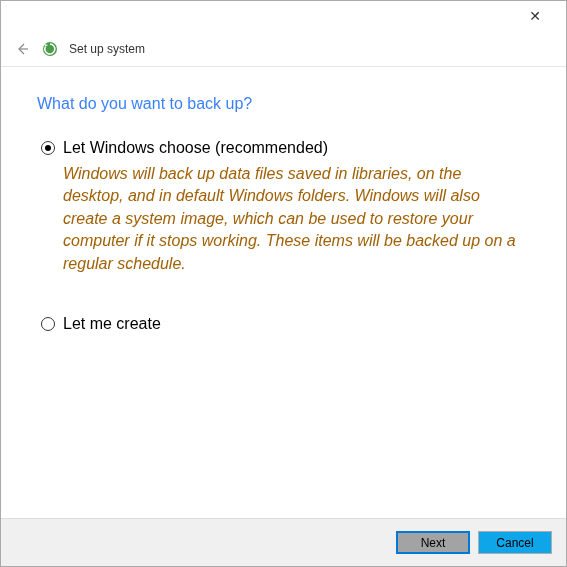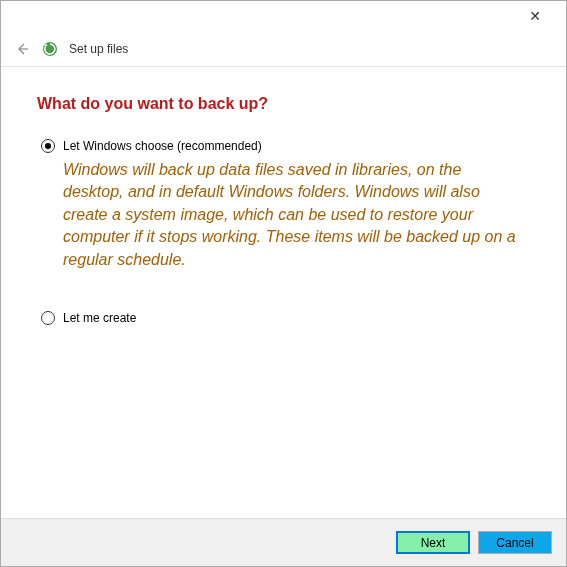--- a/index.html
+++ b/index.html
@@ -61,22 +61,22 @@
     }
     .app-title {
       font-size: 12px;
       color: #333;
     }
     .content {
       padding: 28px 36px 0 36px;
     }
     .heading {
       font-size: 16px;
-      color: #b91c1c;
-      font-weight: 700;
+      color: #3b82f6;
+      font-weight: 400;
       margin-bottom: 26px;
     }
     .option-group {
       margin-bottom: 40px;
       padding-left: 4px;
     }
     .radio-row {
       display: flex;
       align-items: center;
       gap: 8px;
@@ -94,21 +94,21 @@
       flex-shrink: 0;
     }
     .radio.selected::after {
       content: "";
       width: 6px;
       height: 6px;
       background: #000;
       border-radius: 50%;
     }
     .radio-label {
-      font-size: 12px;
+      font-size: 16px;
       color: #000;
     }
     .option-desc {
       font-size: 16px;
       color: #a16207;
       line-height: 1.4;
       padding-left: 22px;
       padding-right: 10px;
       font-style: italic;
     }
@@ -132,21 +132,21 @@
       border: 1px solid #adadad;
       background: #0ea5e9;
       font-size: 12px;
       font-family: inherit;
       color: #000;
       cursor: pointer;
       padding: 0 14px;
     }
     .btn.primary {
       border: 2px solid #0078d7;
-      background: #86efac;
+      background: #a3a3a3;
     }
   </style>
 </head>
 <body>
 
 <div class="titlebar">
   <div class="close-btn">
     <span>✕</span>
   </div>
 </div>
@@ -158,21 +158,21 @@
       <path d="M5 8 L14 8" stroke="#888" stroke-width="1.2" fill="none"></path>
     </svg>
   </div>
   <div class="app-icon">
     <svg width="18" height="18" viewBox="0 0 18 18">
       <circle cx="9" cy="9" r="7" fill="#4a9b4a"></circle>
       <path d="M9 4 A5 5 0 1 1 4.5 6.5" stroke="#fff" stroke-width="1.5" fill="none"></path>
       <path d="M3 4 L4.5 6.5 L7 5" fill="#fff"></path>
     </svg>
   </div>
-  <div class="app-title">Set up files</div>
+  <div class="app-title">Set up system</div>
 </div>
 
 <div class="content">
   <h1 class="heading">What do you want to back up?</h1>
 
   <div class="option-group">
     <div class="radio-row">
       <div class="radio selected"></div>
       <span class="radio-label">Let Windows choose (recommended)</span>
     </div>

